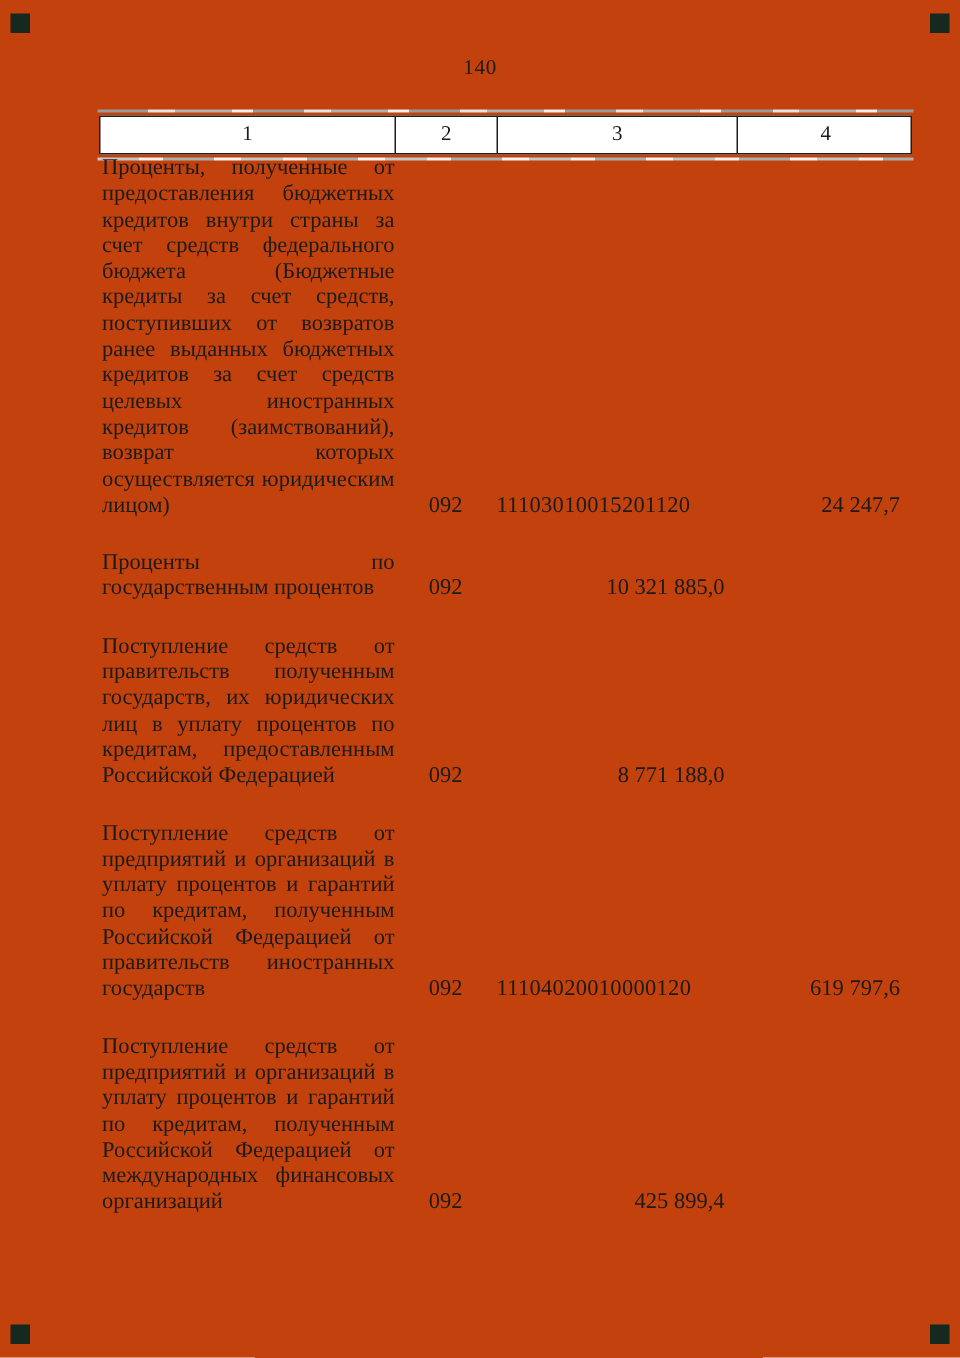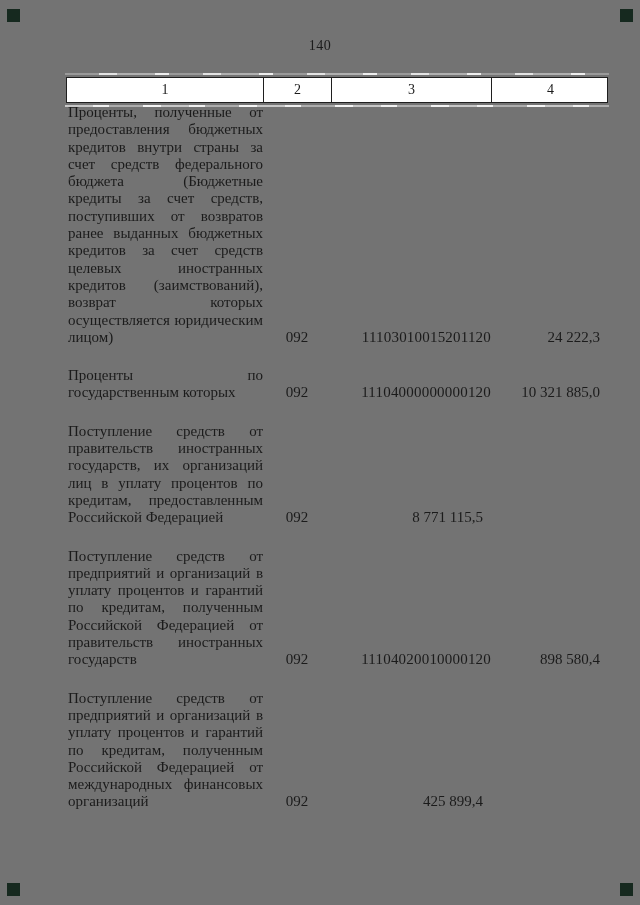--- a/index.html
+++ b/index.html
@@ -1,19 +1,19 @@
 <!DOCTYPE html>
 <html><head>
 <meta charset="utf-8">
 <style>
   html,body{margin:0;padding:0;background:#e8e8e8;}
   .page{
     position:relative;
     width:640px;height:905px;
-    background:#737373;
+    background:#c2410c;
     font-family:"Liberation Serif","DejaVu Serif",serif;
     color:#1b1b1b;
     overflow:hidden;
     margin:0 auto;
   }
   .corner-mark{
     position:absolute;
     width:13px;height:13px;
     background:#16291f;
   }
@@ -68,21 +68,21 @@
     margin-bottom:21px;
     font-size:15px;
     line-height:17.3px;
   }
   .td-name{
     text-align:justify;
     padding-left:2px;
     box-sizing:border-box;
   }
   .td-admin{text-align:center;}
-  .td-code{text-align:right;letter-spacing:0.2px;}
+  .td-code{text-align:left;letter-spacing:0.2px;}
   .td-amount{text-align:right;padding-right:8px;box-sizing:border-box;}
 </style>
 </head>
 <body>
 
 <div class="page">
 
   <div class="corner-mark tl"></div>
   <div class="corner-mark tr"></div>
   <div class="corner-mark bl"></div>
@@ -96,41 +96,40 @@
     <div class="th">3</div>
     <div class="th">4</div>
   </div>
 
   <div class="tbody">
 
     <div class="trow">
       <div class="td-name">Проценты, полученные от предоставления бюджетных кредитов внутри страны за счет средств федерального бюджета (Бюджетные кредиты за счет средств, поступивших от возвратов ранее выданных бюджетных кредитов за счет средств целевых иностранных кредитов (заимствований), возврат которых осуществляется юридическим лицом)</div>
       <div class="td-admin">092</div>
       <div class="td-code">11103010015201120</div>
-      <div class="td-amount">24 222,3</div>
+      <div class="td-amount">24 247,7</div>
     </div>
 
     <div class="trow">
-      <div class="td-name">Проценты по государственным которых</div>
+      <div class="td-name">Проценты по государственным процентов</div>
       <div class="td-admin">092</div>
-      <div class="td-code">11104000000000120</div>
       <div class="td-amount">10 321 885,0</div>
     </div>
 
     <div class="trow">
-      <div class="td-name">Поступление средств от правительств иностранных государств, их организаций лиц в уплату процентов по кредитам, предоставленным Российской Федерацией</div>
+      <div class="td-name">Поступление средств от правительств полученным государств, их юридических лиц в уплату процентов по кредитам, предоставленным Российской Федерацией</div>
       <div class="td-admin">092</div>
-      <div class="td-amount">8 771 115,5</div>
+      <div class="td-amount">8 771 188,0</div>
     </div>
 
     <div class="trow">
       <div class="td-name">Поступление средств от предприятий и организаций в уплату процентов и гарантий по кредитам, полученным Российской Федерацией от правительств иностранных государств</div>
       <div class="td-admin">092</div>
       <div class="td-code">11104020010000120</div>
-      <div class="td-amount">898 580,4</div>
+      <div class="td-amount">619 797,6</div>
     </div>
 
     <div class="trow">
       <div class="td-name">Поступление средств от предприятий и организаций в уплату процентов и гарантий по кредитам, полученным Российской Федерацией от международных финансовых организаций</div>
       <div class="td-admin">092</div>
       <div class="td-amount">425 899,4</div>
     </div>
 
   </div>
 </div>

